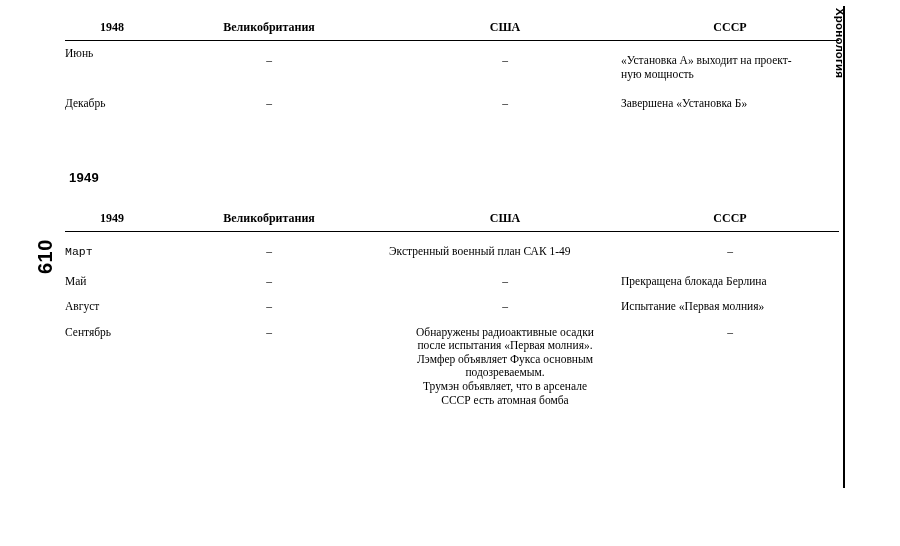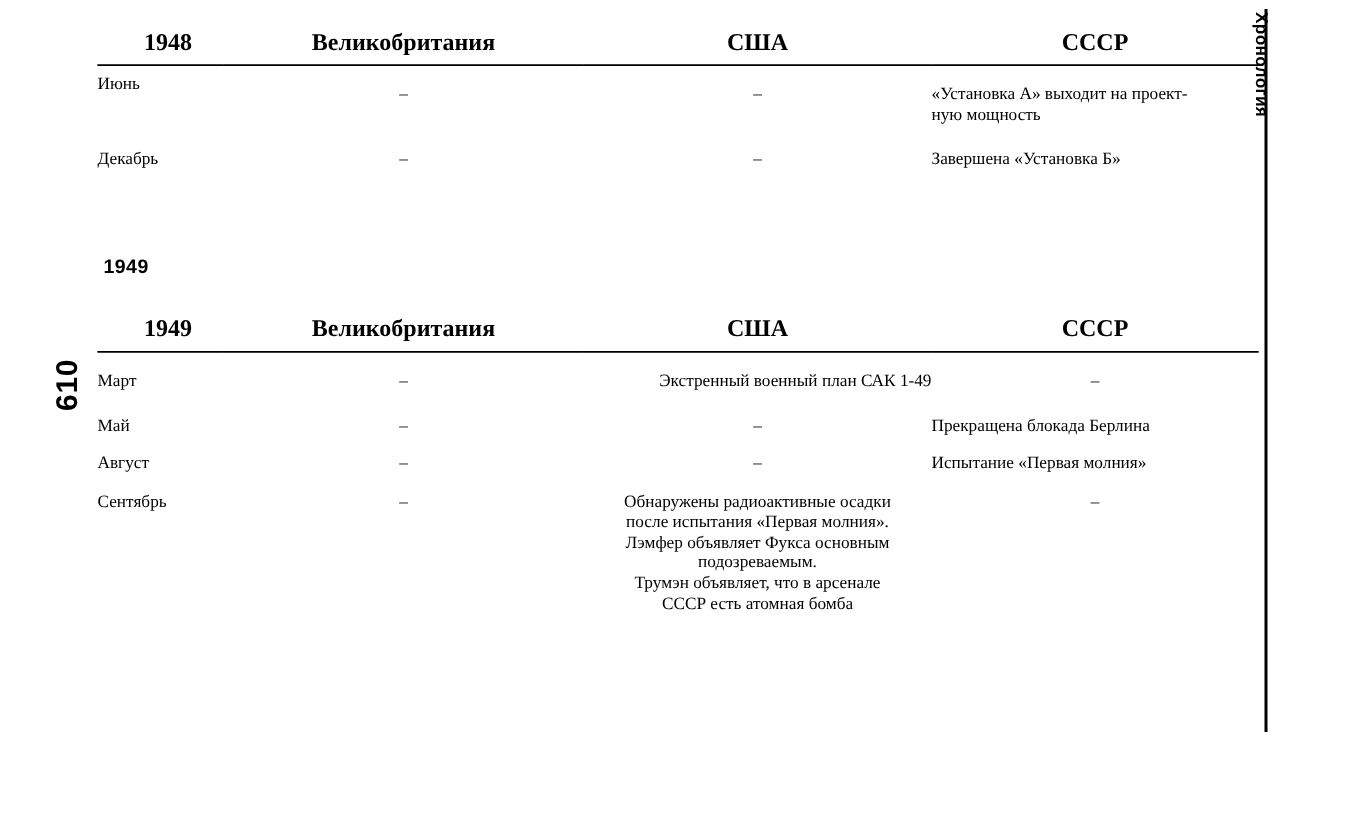--- a/index.html
+++ b/index.html
@@ -78,21 +78,21 @@
     table-layout: fixed;
     font-size: 11.5px;
   }
   .chron-table col.c-period { width: 84px; }
   .chron-table col.c-gb     { width: 240px; }
   .chron-table col.c-usa    { width: 232px; }
   .chron-table col.c-ussr   { width: 218px; }
 
   .chron-table thead th {
     font-weight: bold;
-    font-size: 16px;
+    font-size: 12px;
     text-align: center;
     padding: 0 0 5px 0;
     vertical-align: bottom;
     white-space: nowrap;
   }
   .chron-table thead tr {
     border-bottom: 1.6px solid #000000;
   }
   .chron-table thead th.h-period { text-align: center; padding-left: 10px; }
 
@@ -175,23 +175,23 @@
     <thead>
       <tr>
         <th class="h-period">1949</th>
         <th>Великобритания</th>
         <th>США</th>
         <th>СССР</th>
       </tr>
     </thead>
     <tbody>
         <tr>
-          <td class="cell-period" style="padding-top: 13px;">Март</td>
-          <td class="cell-dash" style="padding-top: 13px;">–</td>
-          <td class="cell-text-usa" style="padding-top: 13px; text-align: right;">
+          <td class="cell-period" style="padding-top: 13px; font-family: Liberation Mono, monospace;">Март</td>
+          <td class="cell-dash" style="padding-top: 13px;">–</td>
+          <td class="cell-text-usa" style="padding-top: 13px;">
             <div class="para">Экстренный военный план САК 1-49</div>
           </td>
           <td class="cell-dash" style="padding-top: 13px;">–</td>
         </tr>
         <tr>
           <td class="cell-period" style="padding-top: 16px;">Май</td>
           <td class="cell-dash" style="padding-top: 16px;">–</td>
           <td class="cell-dash" style="padding-top: 16px;">–</td>
           <td class="cell-text-ussr" style="padding-top: 16px;">
             <div class="para">Прекращена блокада Берлина</div>

